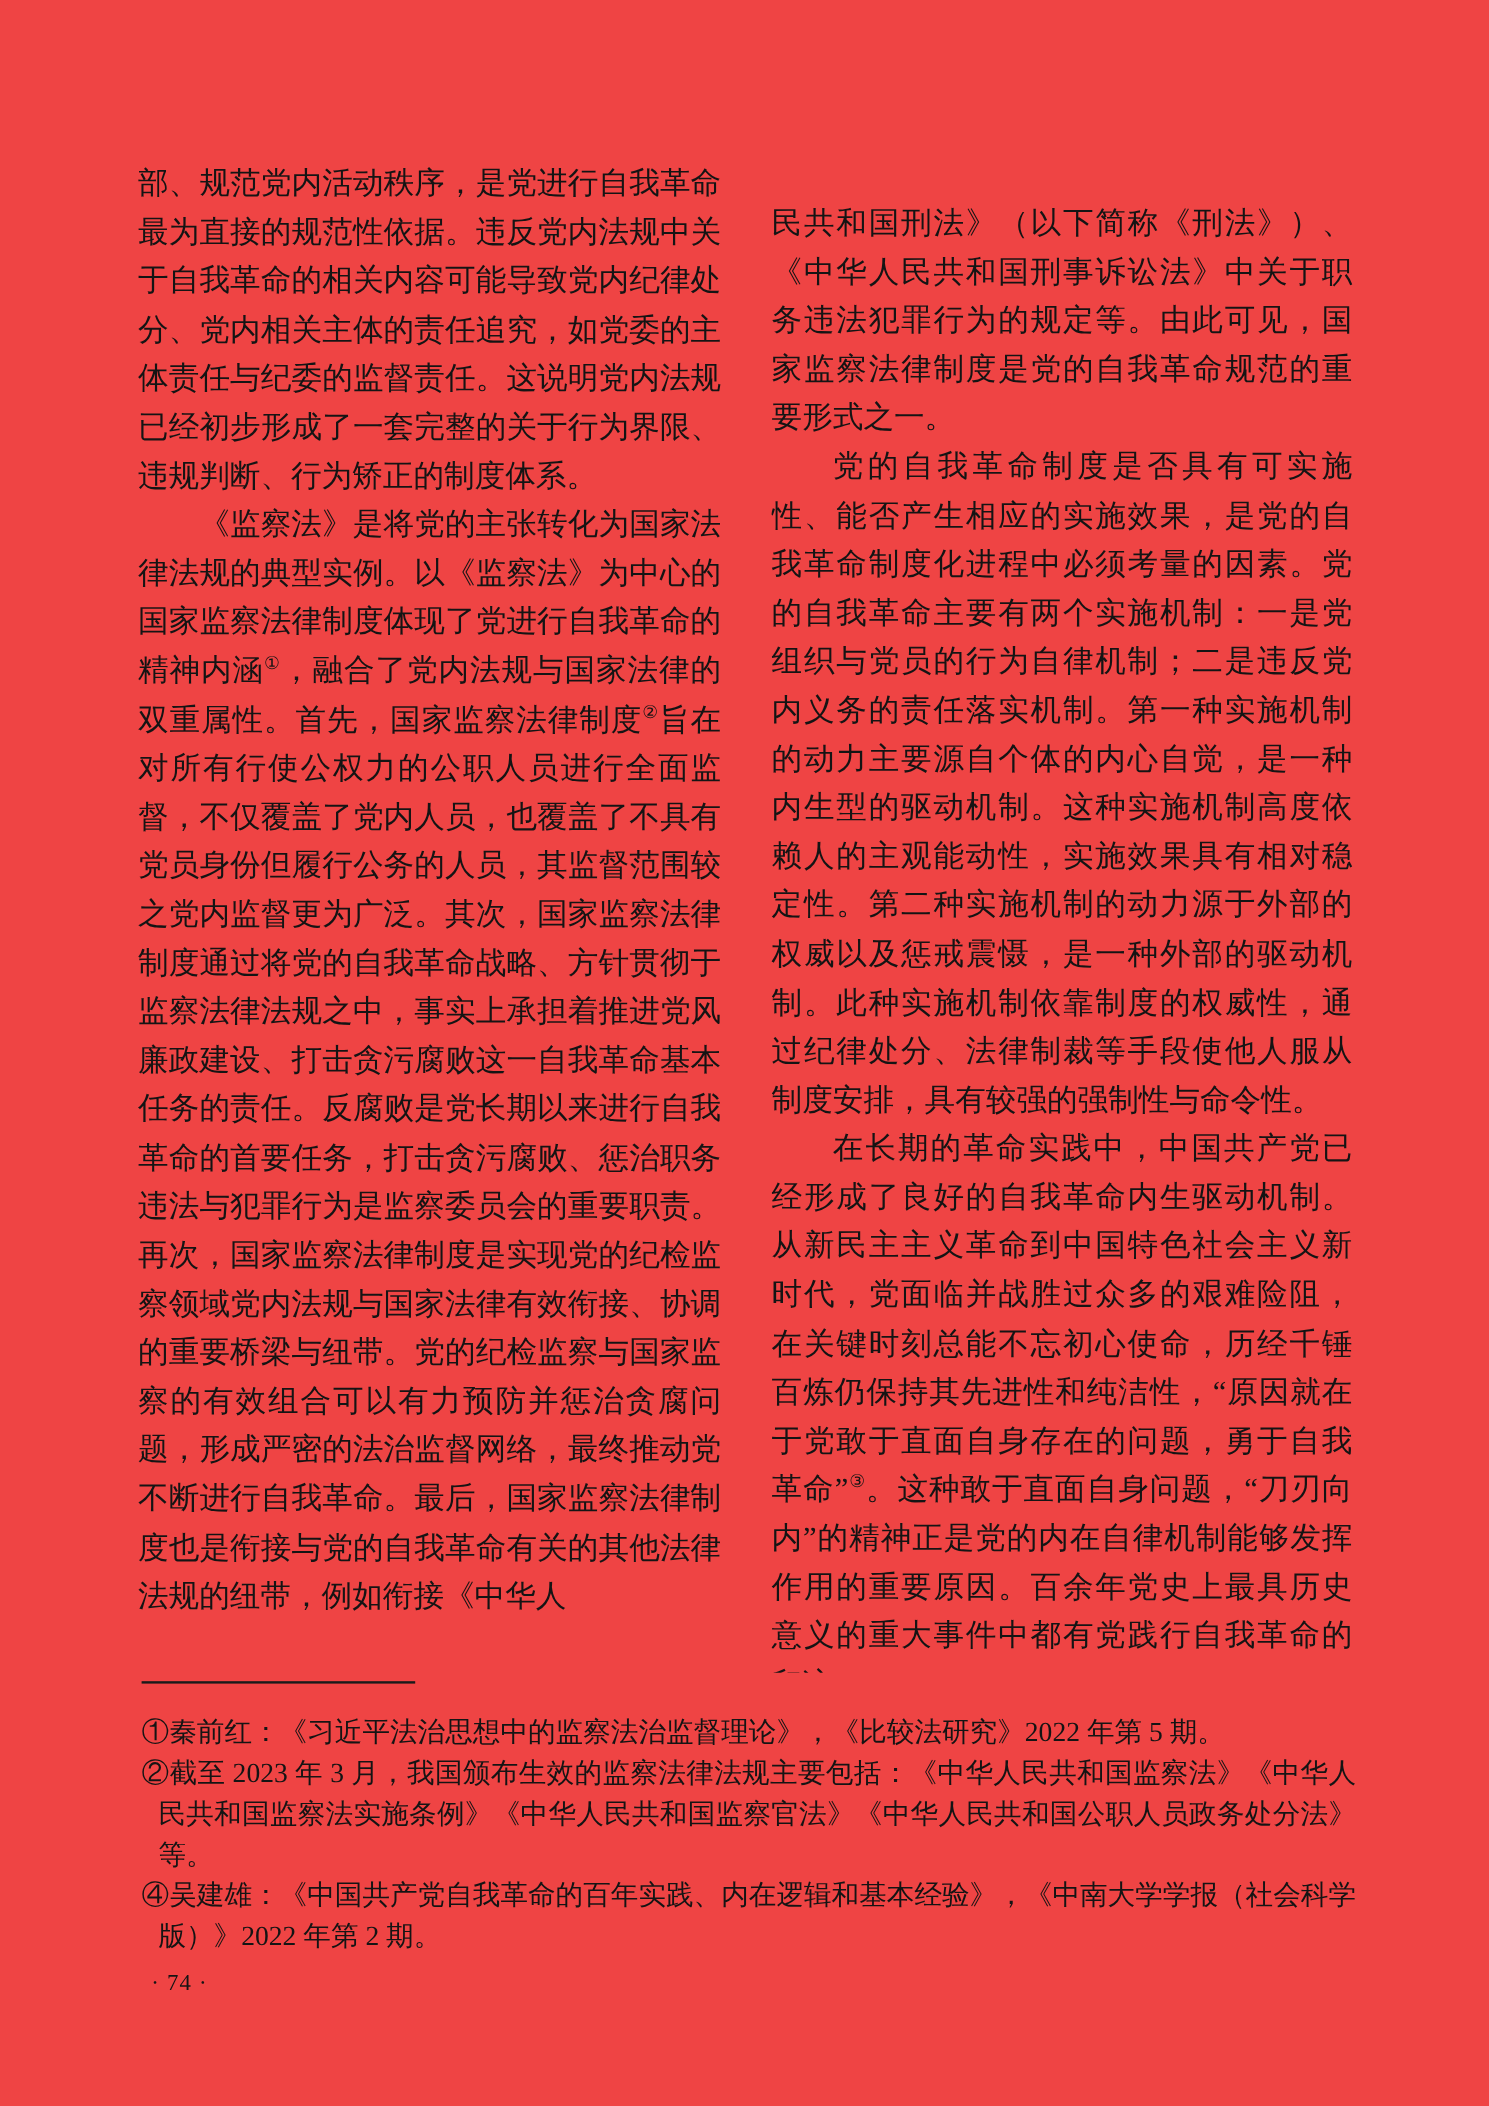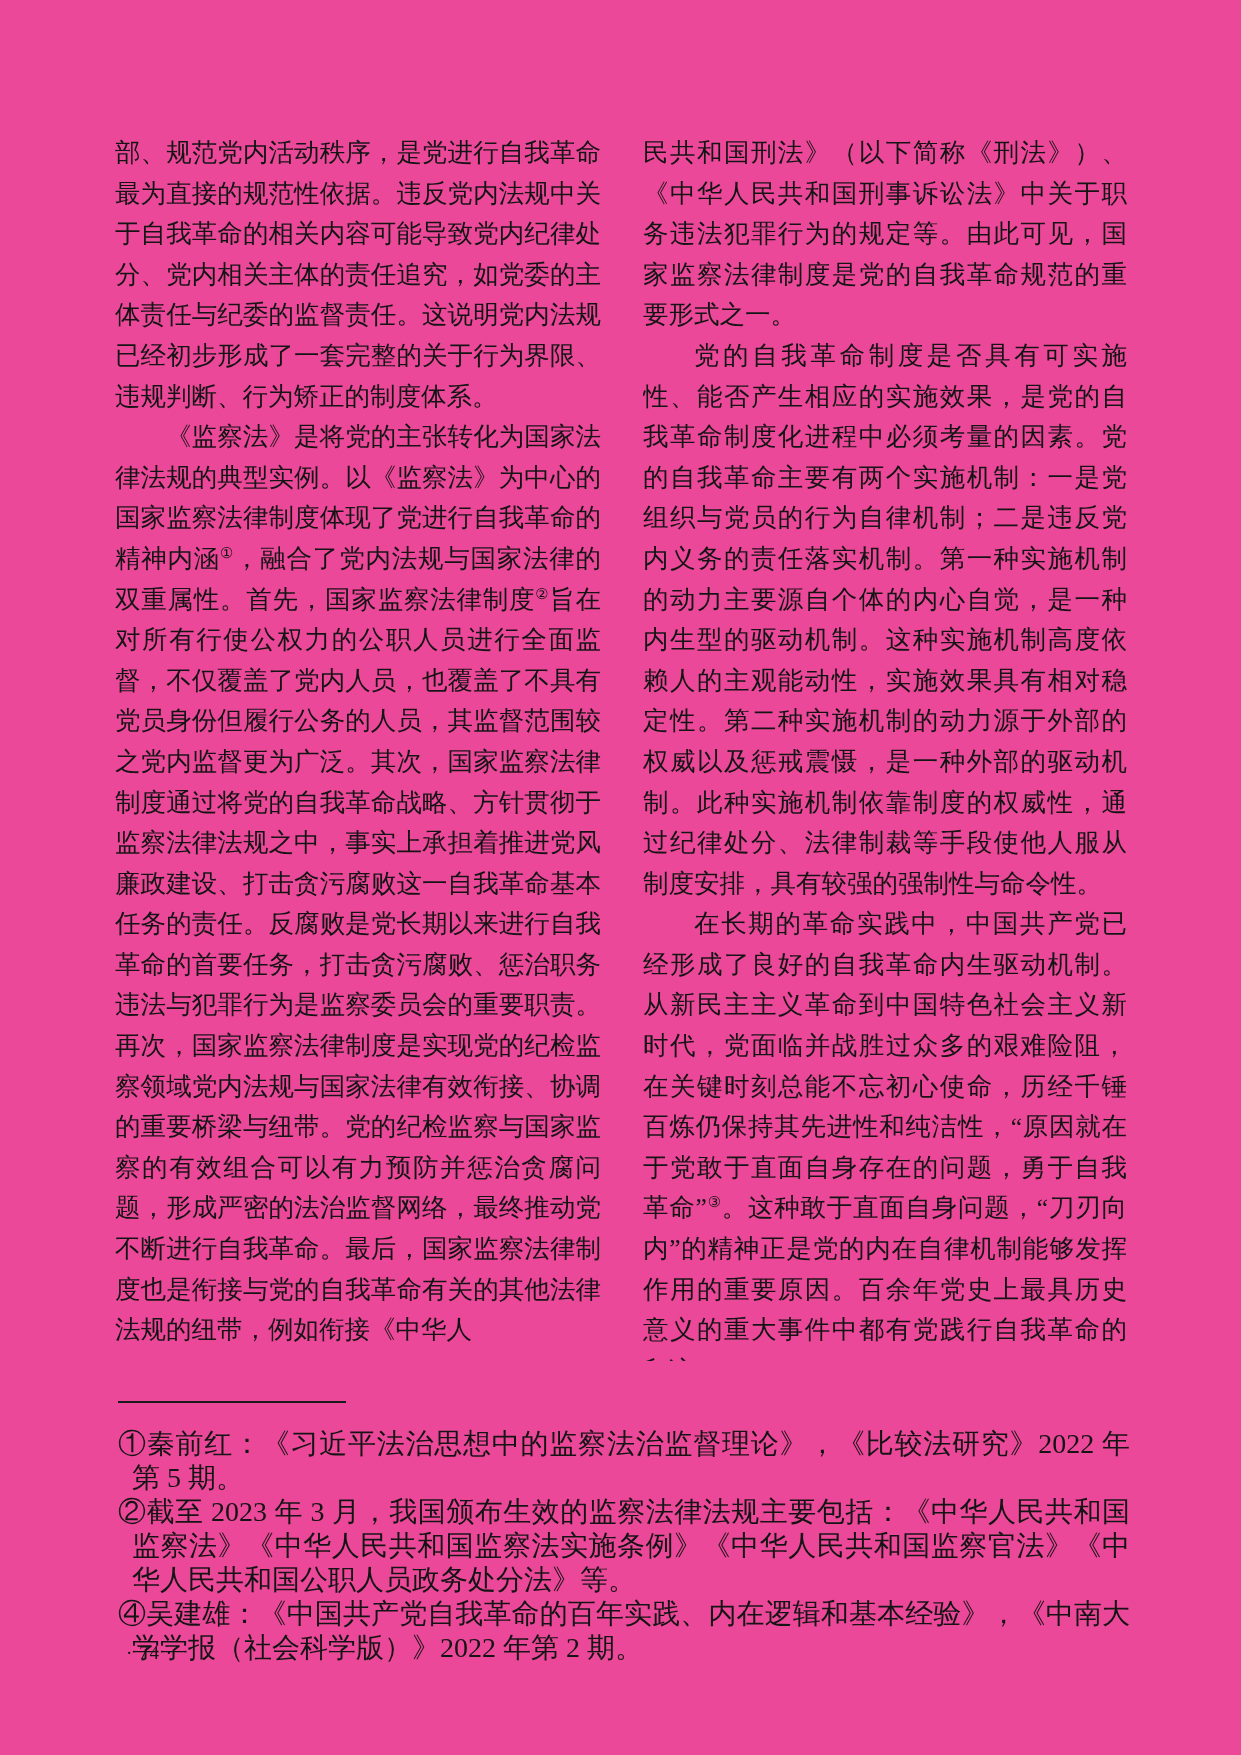--- a/index.html
+++ b/index.html
@@ -10,21 +10,21 @@
   body {
     width: 1241px;
     height: 1755px;
     position: relative;
     font-family: "Liberation Serif", "DejaVu Serif", serif;
     color: #141414;
   }
   .page {
     position: absolute;
     inset: 0;
-    background: #ec4899;
+    background: #ef4444;
   }
   .columns {
     position: absolute;
     left: 115px;
     top: 133px;
     width: 1012px;
     display: flex;
   }
   .col {
     font-size: 25.5px;
@@ -33,20 +33,21 @@
     text-justify: inter-character;
     height: 1228px;
     overflow: hidden;
   }
   .col-left {
     width: 486px;
     margin-right: 42px;
   }
   .col-right {
     width: 484px;
+    margin-top: 33px;
   }
   p.para {
     margin: 0;
     padding: 0;
   }
   p.indent {
     text-indent: 2em;
   }
   sup.fn-ref {
     font-size: 0.58em;
@@ -59,21 +60,21 @@
     top: 1401px;
     width: 228px;
     height: 2px;
     background: #1a1a1a;
   }
   .footnotes {
     position: absolute;
     left: 118px;
     top: 1427px;
     width: 1012px;
-    font-size: 28px;
+    font-size: 23px;
     line-height: 34px;
     text-align: justify;
     text-justify: inter-character;
   }
   .footnote {
     margin: 0;
     padding-left: 14px;
     text-indent: -14px;
   }
   .page-number {

